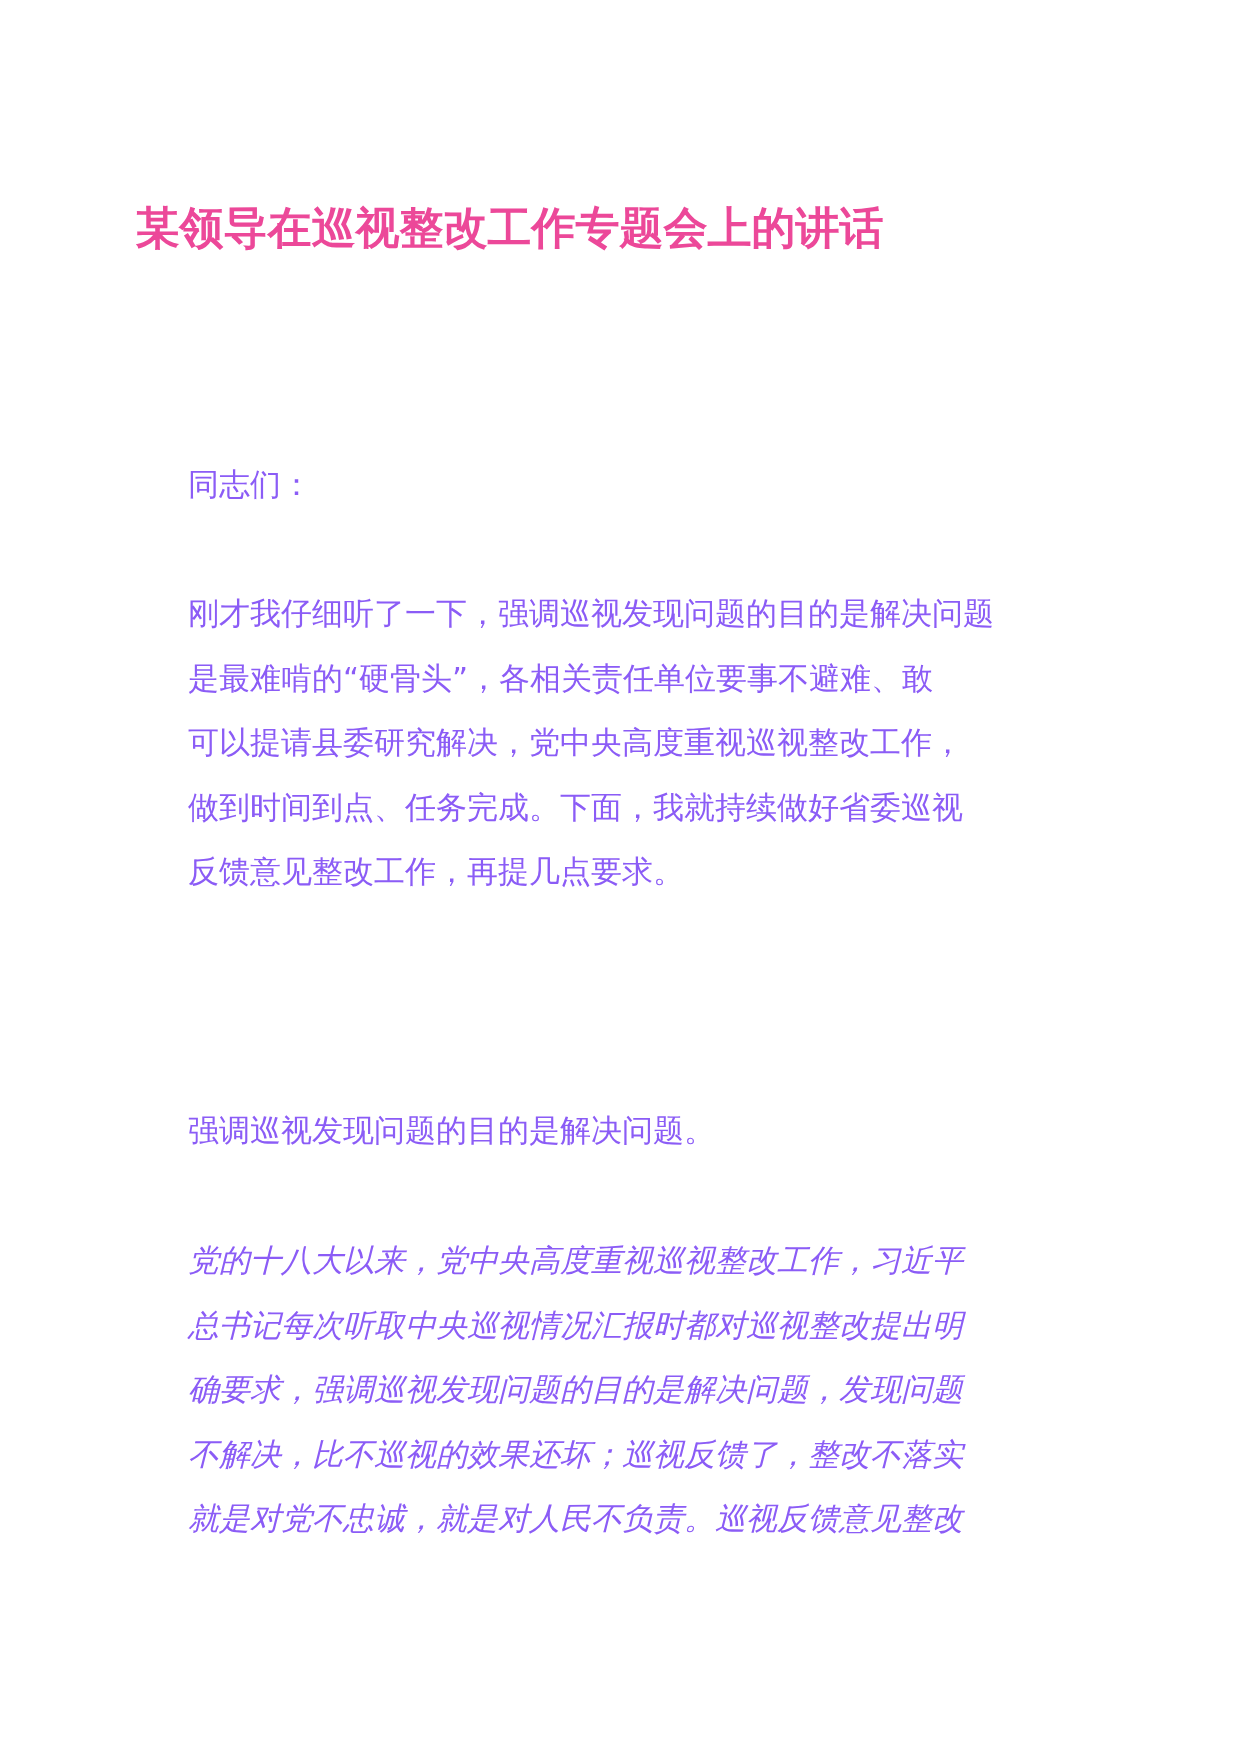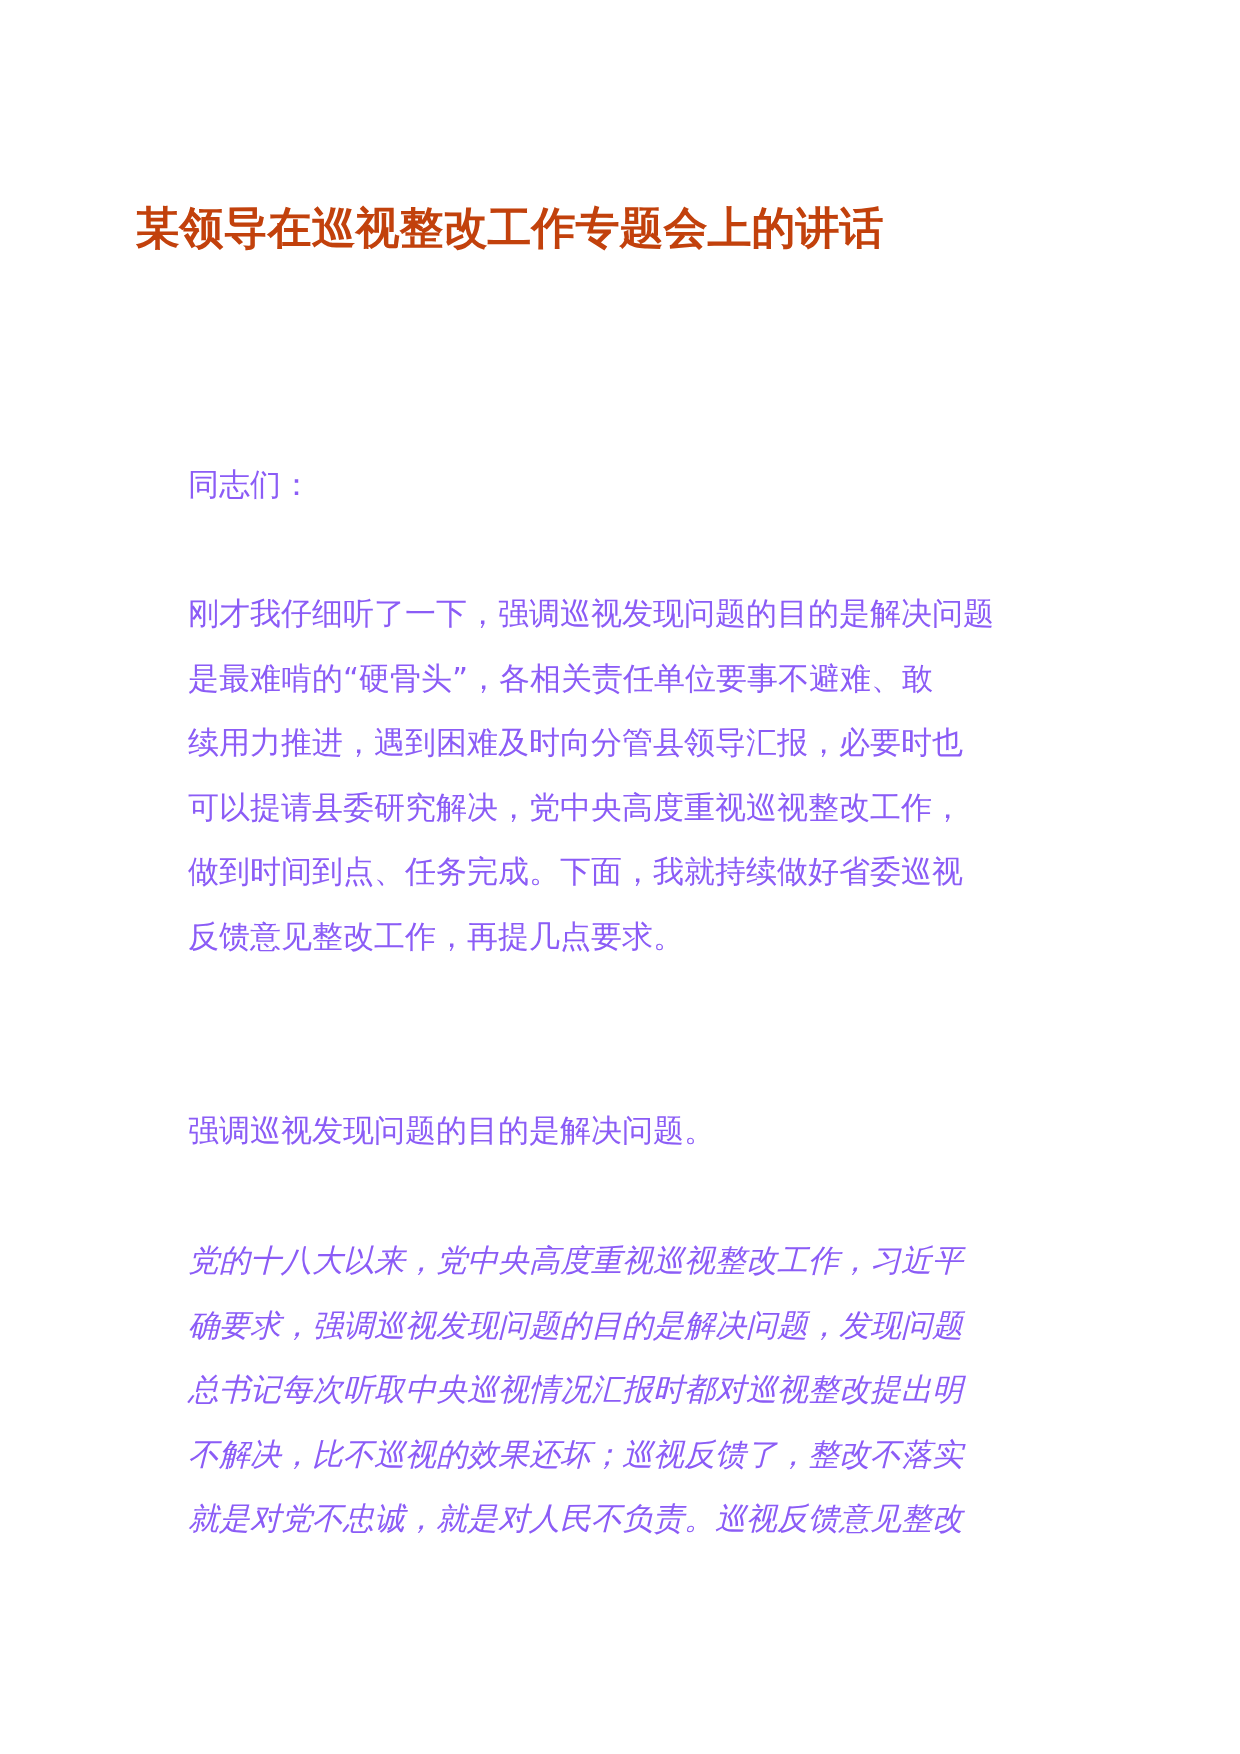--- a/index.html
+++ b/index.html
@@ -4,21 +4,21 @@
   <style>
     html, body { margin: 0; padding: 0; background: #ffffff; }
     body {
       width: 1240px; height: 1754px; position: relative; overflow: hidden;
       font-family: "DejaVu Sans", "Liberation Sans", sans-serif;
       color: #111111;
     }
     .title {
       position: absolute; left: 0; top: 198px; width: 1019px;
       text-align: center; font-size: 44px; font-weight: bold; letter-spacing: 0px;
-      line-height: 60px; color: #c2410c;
+      line-height: 60px; color: #ec4899;
     }
     .body-text {
       position: absolute; left: 188px; width: 864px;
       font-size: 31px; line-height: 64.5px; color: #8b5cf6;
       text-align: justify;
     }
     .p-greet { top: 452px; }
     .p1 { top: 581px; }
     .p2 { top: 1098px; }
     .p3 { top: 1228px; font-style: italic; }
@@ -28,28 +28,27 @@
 <body>
 
 <div>
   <div class="title">某领导在巡视整改工作专题会上的讲话</div>
 
   <div class="body-text p-greet">同志们：</div>
 
   <div class="body-text p1">
     <span class="line">刚才我仔细听了一下，强调巡视发现问题的目的是解决问题</span>
     <span class="line">是最难啃的“硬骨头”，各相关责任单位要事不避难、敢</span>
-    <span class="line">续用力推进，遇到困难及时向分管县领导汇报，必要时也</span>
     <span class="line">可以提请县委研究解决，党中央高度重视巡视整改工作，</span>
     <span class="line">做到时间到点、任务完成。下面，我就持续做好省委巡视</span>
     <span class="line">反馈意见整改工作，再提几点要求。</span>
   </div>
 
   <div class="body-text p2">强调巡视发现问题的目的是解决问题。</div>
 
   <div class="body-text p3">
     <span class="line">党的十八大以来，党中央高度重视巡视整改工作，习近平</span>
+    <span class="line">总书记每次听取中央巡视情况汇报时都对巡视整改提出明</span>
     <span class="line">确要求，强调巡视发现问题的目的是解决问题，发现问题</span>
-    <span class="line">总书记每次听取中央巡视情况汇报时都对巡视整改提出明</span>
     <span class="line">不解决，比不巡视的效果还坏；巡视反馈了，整改不落实</span>
     <span class="line">就是对党不忠诚，就是对人民不负责。巡视反馈意见整改</span>
   </div>
 </div>
 
 </body></html>

